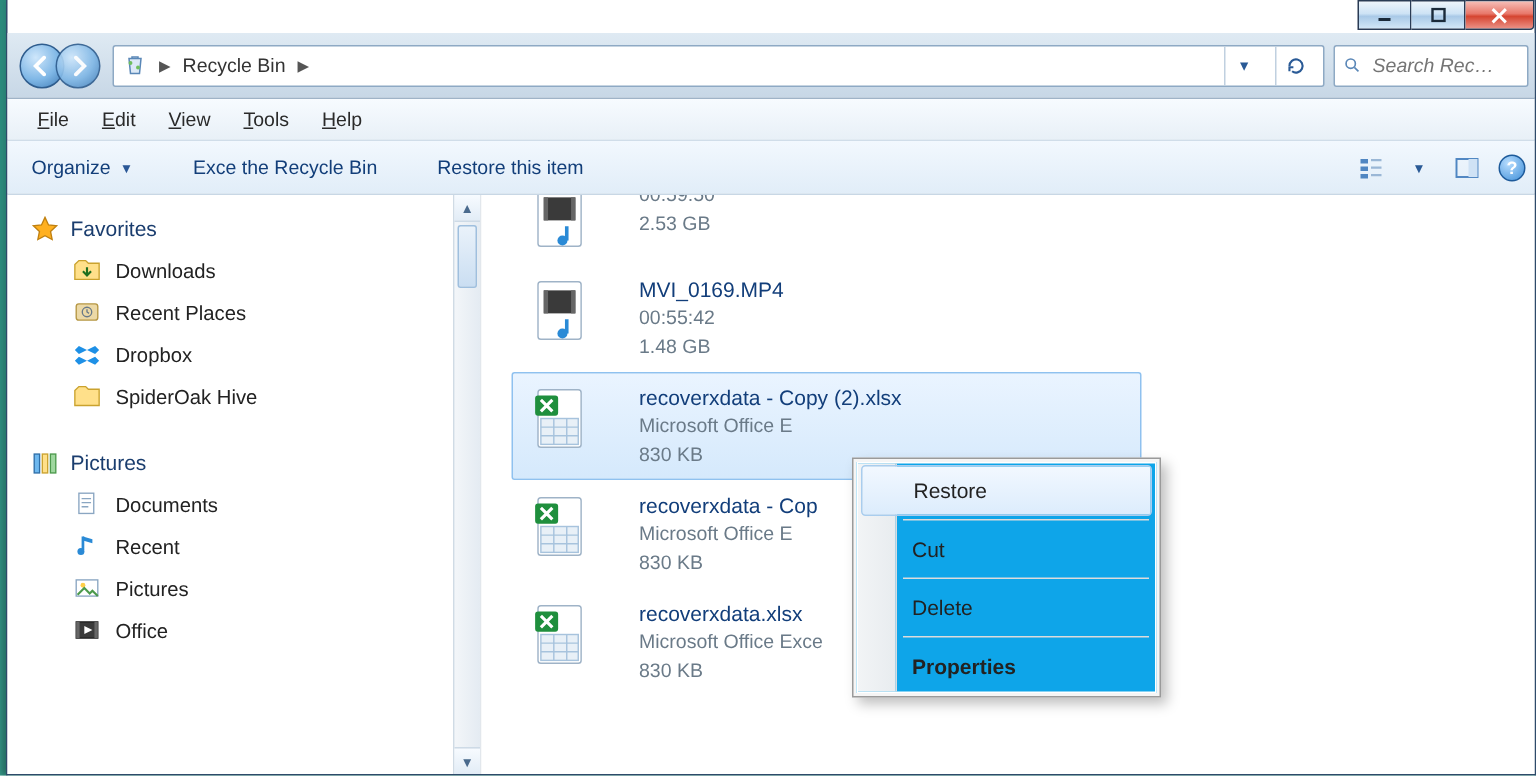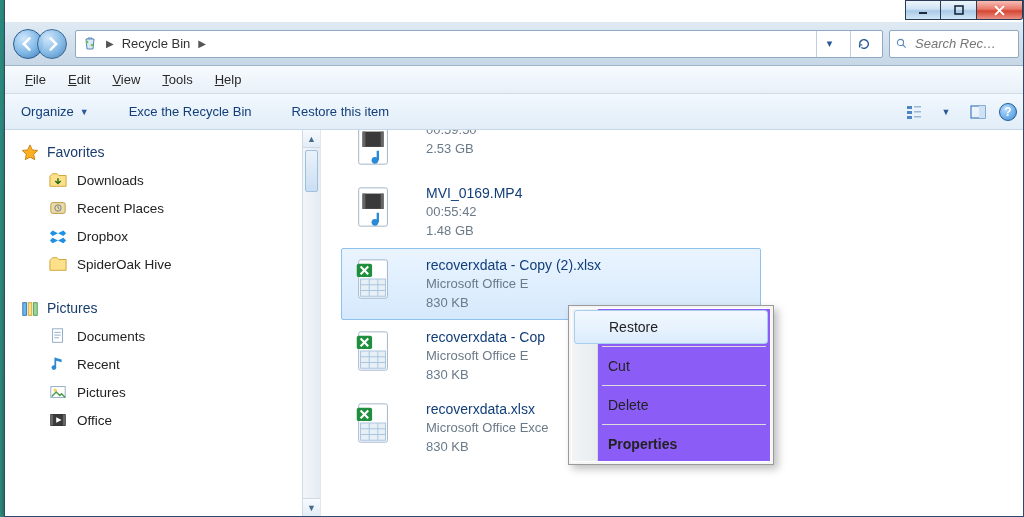--- a/index.html
+++ b/index.html
@@ -227,21 +227,21 @@
     left: 568px; top: 305px;
     width: 206px;
     background:#f5f5f5;
     border:1px solid #9a9a9a;
     box-shadow: 4px 4px 8px rgba(0,0,0,.25);
     z-index:20;
     padding: 2px;
   }
   .ctx-inner {
     border:1px solid #fff;
-    background:#8b5cf6;
+    background:#0ea5e9;
   }
   .ctx-gutter {
     position:absolute; left:3px; top:3px; bottom:3px; width:26px;
     background: linear-gradient(90deg,#f2f4f6,#e8ecef);
     border-right:1px solid #d7dce0;
   }
   .ctx-item {
     position:relative;
     padding: 9px 12px 9px 36px;
     font-size:14px;

